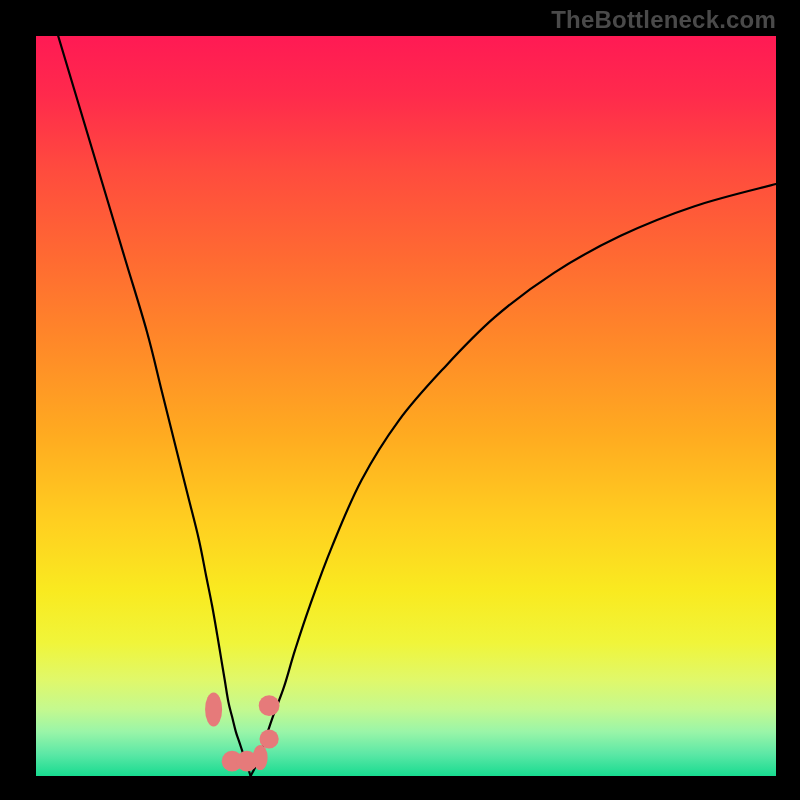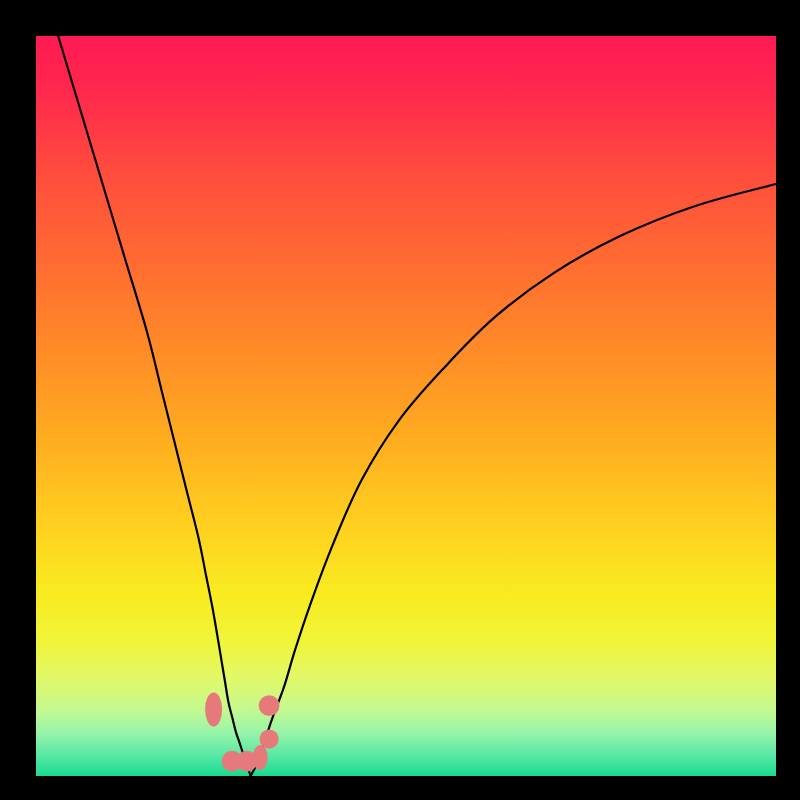--- a/index.html
+++ b/index.html
@@ -75,20 +75,21 @@
   }
   .marker-oval {
     fill: #e67a7a;
     stroke: none;
   }
 </style>
 </head>
 <body>
 
 <div class="frame">
+  <div class="watermark">TheBottleneck.com</div>
   <div class="plot">
     <svg class="curves" viewBox="0 0 740 740">
       <path id="left-curve" class="curve" d="M 22.20 0.00 C 26.20 13.32, 36.41 47.36, 44.40 74.00 C 52.39 100.64, 58.61 121.36, 66.60 148.00 C 74.59 174.64, 80.81 195.36, 88.80 222.00 C 96.79 248.64, 104.34 272.02, 111.00 296.00 C 117.66 319.98, 120.47 333.89, 125.80 355.20 C 131.13 376.51, 135.94 395.75, 140.60 414.40 C 145.26 433.05, 147.70 442.82, 151.70 458.80 C 155.70 474.78, 159.47 488.55, 162.80 503.20 C 166.13 517.85, 167.80 528.21, 170.20 540.20 C 172.60 552.19, 174.12 559.14, 176.12 569.80 C 178.12 580.46, 179.70 590.08, 181.30 599.40 C 182.90 608.72, 183.67 613.61, 185.00 621.60 C 186.33 629.59, 187.37 635.81, 188.70 643.80 C 190.03 651.79, 191.07 659.34, 192.40 666.00 C 193.73 672.66, 194.77 675.47, 196.10 680.80 C 197.43 686.13, 198.47 690.94, 199.80 695.60 C 201.13 700.26, 202.17 702.70, 203.50 706.70 C 204.83 710.70, 205.87 713.80, 207.20 717.80 C 208.53 721.80, 209.57 724.90, 210.90 728.90 C 212.23 732.90, 213.93 738.00, 214.60 740.00"></path>
       <path id="right-curve" class="curve" d="M 214.60 740.00 C 215.93 737.34, 219.34 731.86, 222.00 725.20 C 224.66 718.54, 226.74 710.99, 229.40 703.00 C 232.06 695.01, 233.47 690.12, 236.80 680.80 C 240.13 671.48, 243.90 663.19, 247.90 651.20 C 251.90 639.21, 254.34 628.85, 259.00 614.20 C 263.66 599.55, 267.14 588.45, 273.80 569.80 C 280.46 551.15, 286.68 533.24, 296.00 510.60 C 305.32 487.96, 313.61 466.64, 325.60 444.00 C 337.59 421.36, 347.95 404.78, 362.60 384.80 C 377.25 364.82, 389.68 351.65, 407.00 333.00 C 424.32 314.35, 438.82 298.52, 458.80 281.20 C 478.78 263.88, 495.36 251.45, 518.00 236.80 C 540.64 222.15, 559.29 211.79, 584.60 199.80 C 609.91 187.81, 630.63 179.52, 658.60 170.20 C 686.57 160.88, 725.35 152.00, 740.00 148.00"></path>
       <g id="markers">
           <ellipse cx="177.60" cy="673.40" rx="8.51" ry="17.02" class="marker-oval"></ellipse>
           <circle cx="233.10" cy="669.70" r="10.36" class="marker"></circle>
           <circle cx="196.10" cy="725.20" r="10.36" class="marker"></circle>
           <circle cx="210.90" cy="725.20" r="10.36" class="marker"></circle>
           <ellipse cx="224.22" cy="721.50" rx="7.40" ry="12.58" class="marker-oval"></ellipse>

